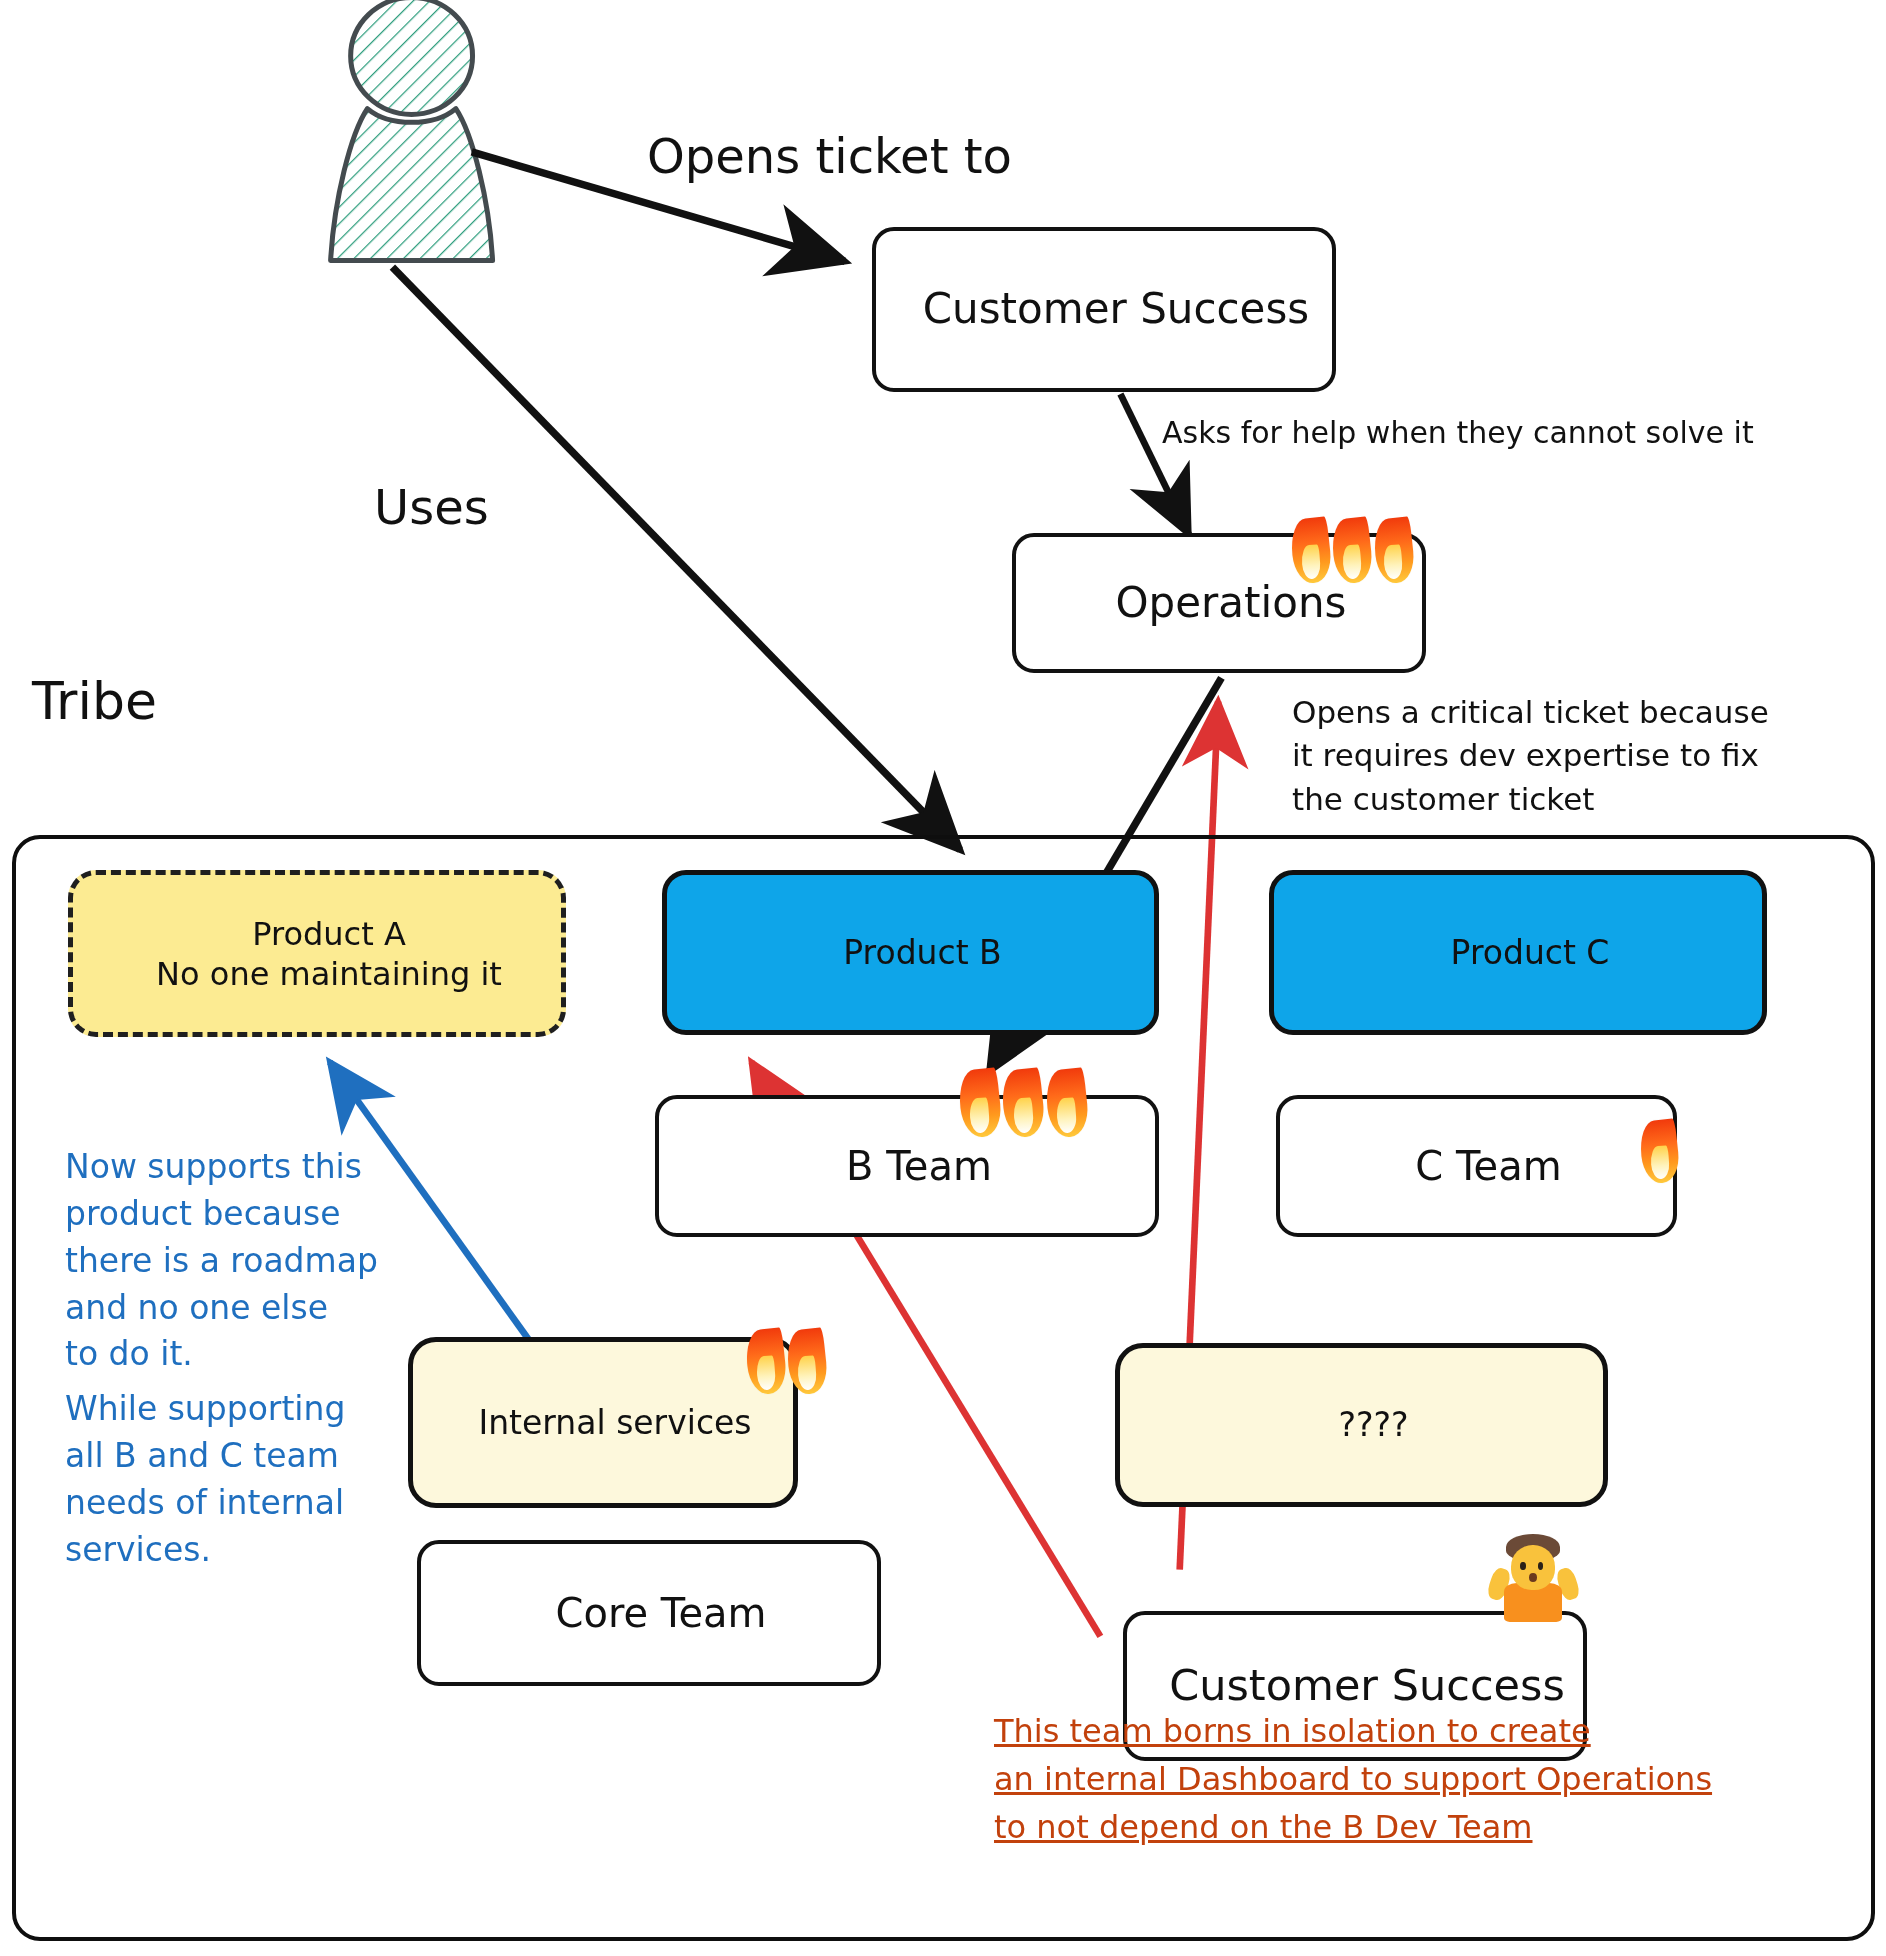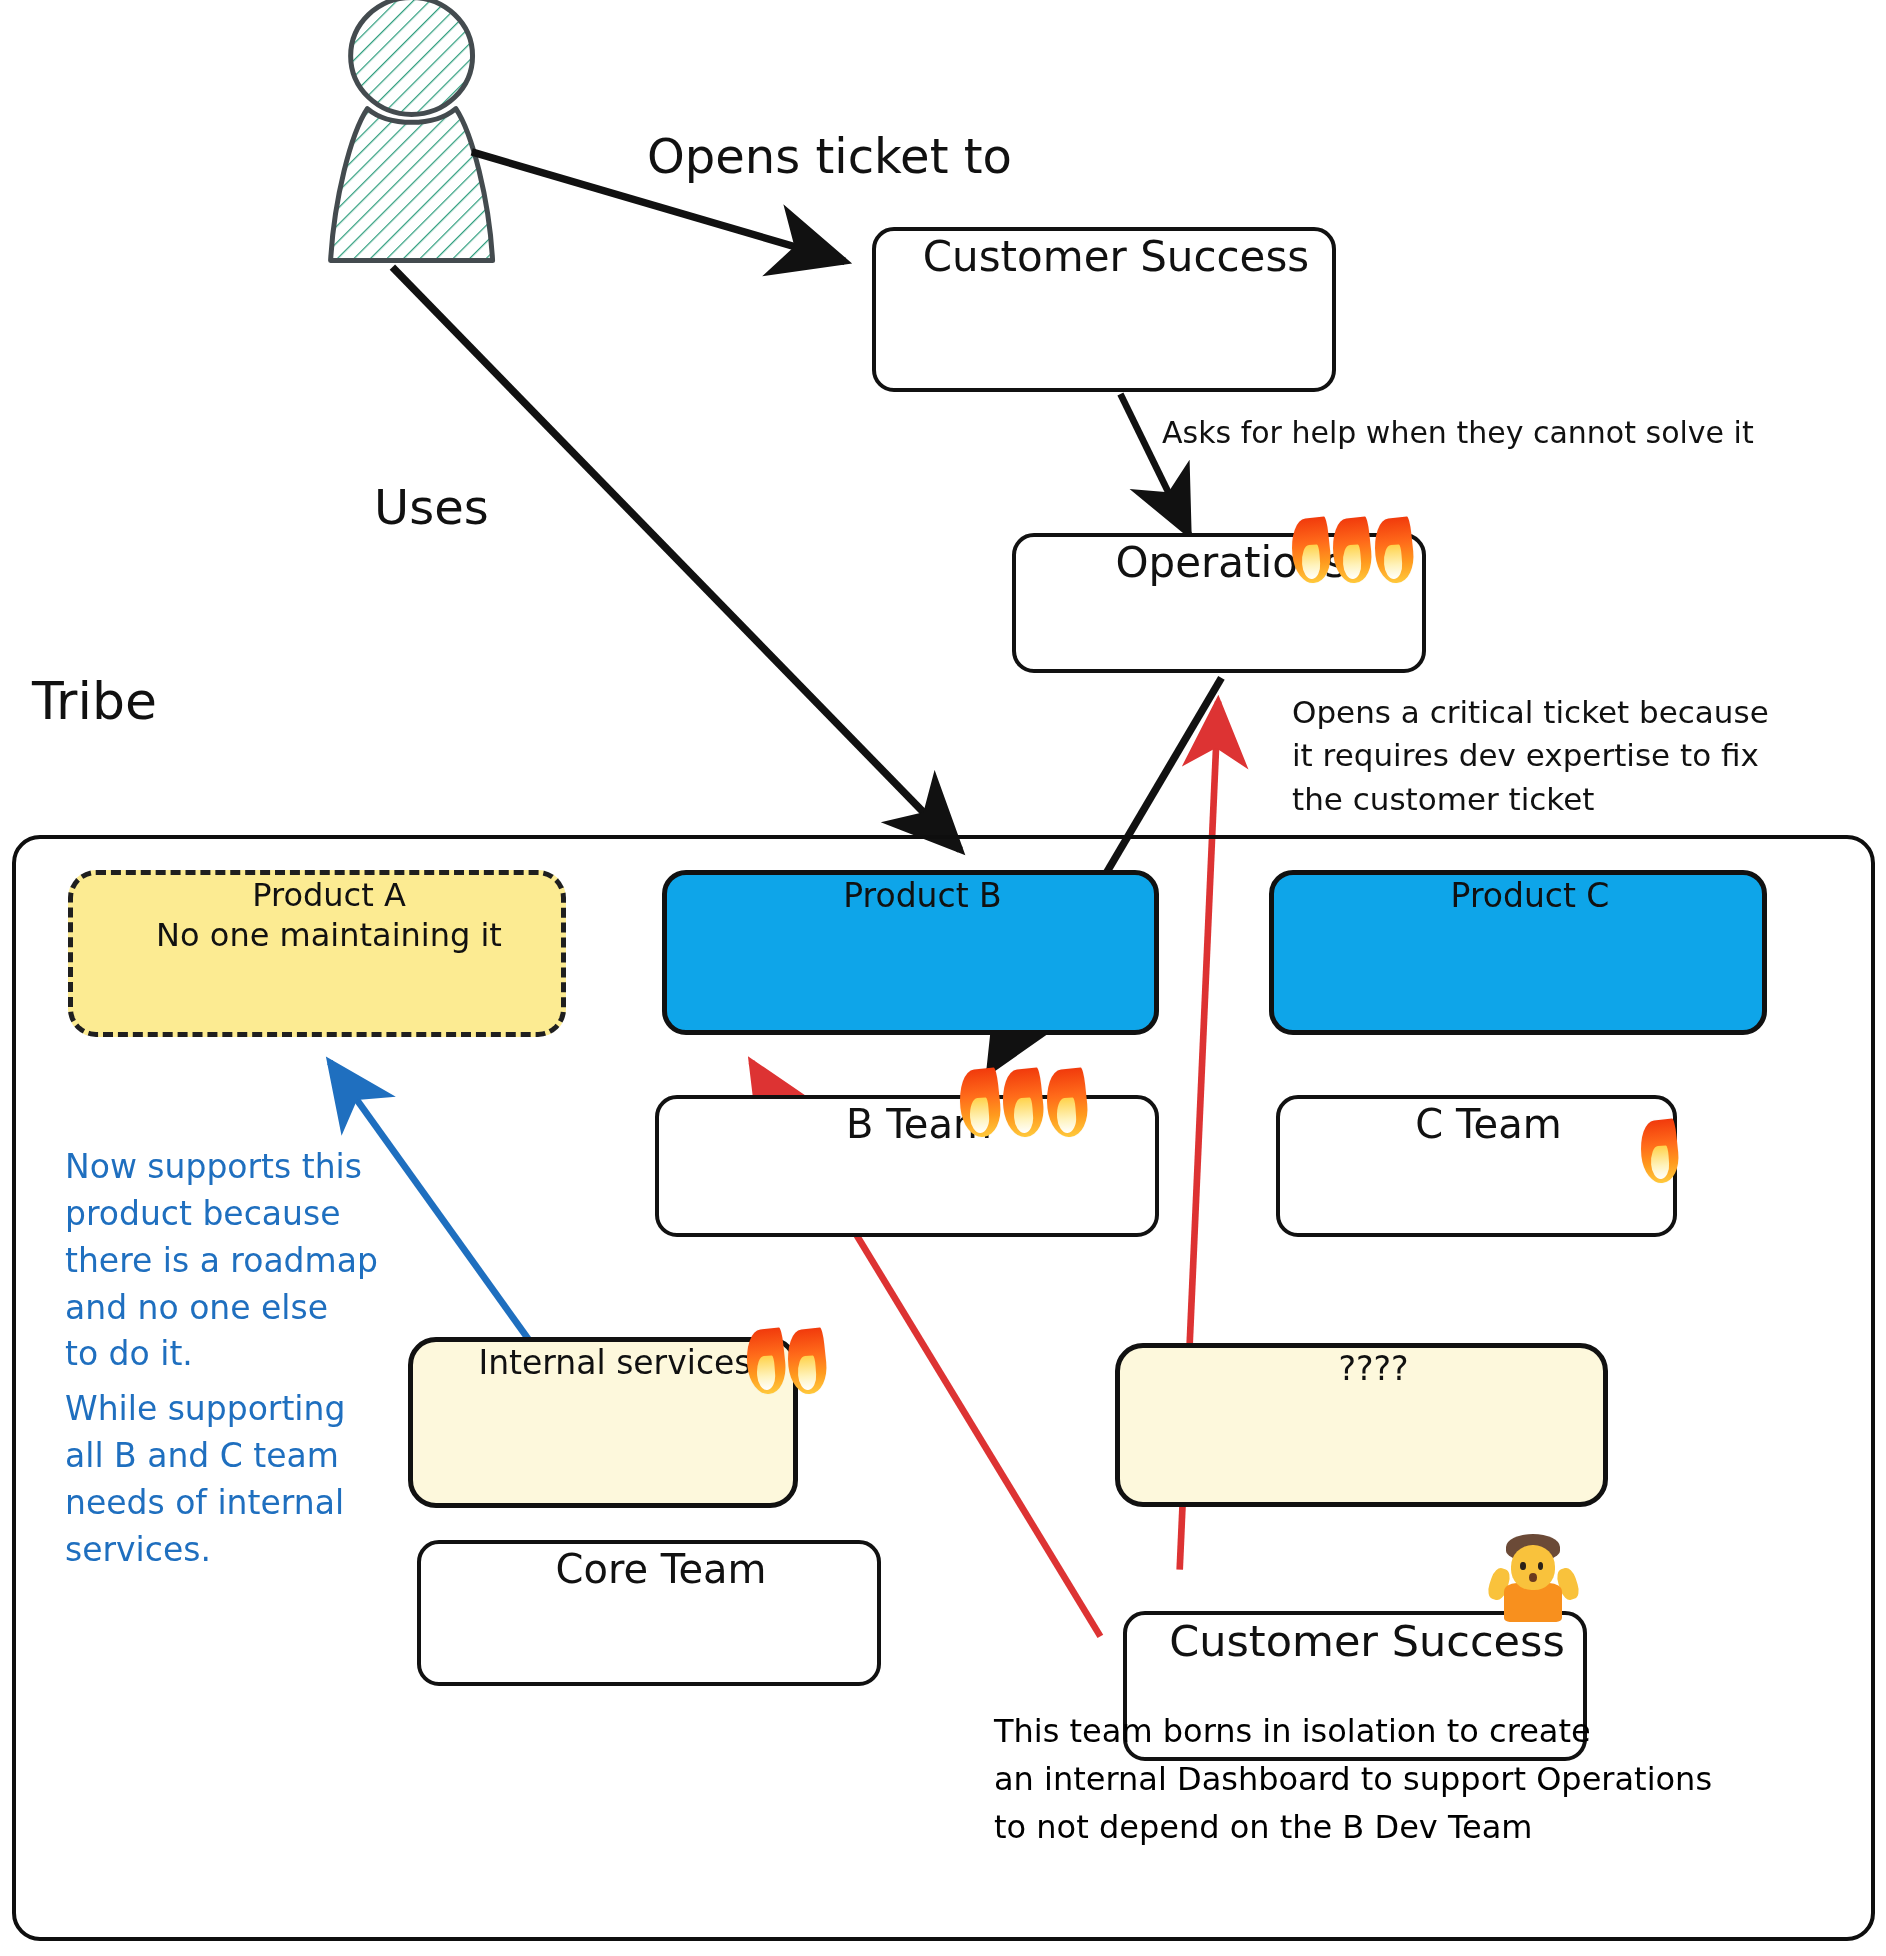--- a/index.html
+++ b/index.html
@@ -7,21 +7,21 @@
   body{
     font-family:"DejaVu Sans", sans-serif;
     width:1886px;height:1957px;position:relative;overflow:hidden;
   }
   .stage{position:absolute;left:0;top:0;width:1886px;height:1957px;}
   svg.layer{position:absolute;left:0;top:0;width:1886px;height:1957px;pointer-events:none;}
 
   
   .node{
     position:absolute;box-sizing:border-box;
-    display:flex;align-items:flex-start;justify-content:center;
+    display:flex;align-items:center;justify-content:center;
     text-align:center;line-height:1.25;
     border:4.2px solid #111111;border-radius:22px;
     background:#ffffff;color:#111111;
     font-family:"DejaVu Sans", sans-serif;
     padding-left:24px;
   }
   .node .lbl{display:block;white-space:pre-line;}
 
   .node.prod{background:#0ea5e9;border-width:5.8px;border-radius:24px;}
   .node.cream{background:#FDF8DC;border-width:5.8px;border-radius:28px;}
@@ -33,21 +33,21 @@
     border:4.2px solid #0e0e0e;border-radius:28px;background:transparent;
     box-sizing:border-box;
   }
 
   
   .ftext{
     position:absolute;color:#111111;line-height:1.3;white-space:pre-line;
     font-family:"DejaVu Sans", sans-serif;
   }
   .ftext.blue{color:#1F6FBF;}
-  .ftext.red{color:#000000;}
+  .ftext.red{color:#c2410c;text-decoration:underline;}
 
   
   .emoji-row{position:absolute;display:flex;gap:3.3px;line-height:1;}
 
   
   .flame{position:relative;display:inline-block;}
   .flame .f-outer{
     display:block;width:100%;height:100%;
     background:linear-gradient(#F13A0C 0%,#FF6A1A 38%,#FF9A1E 70%,#FFC93C 100%);
     border-radius:50% 8% 55% 55% / 62% 30% 52% 52%;

